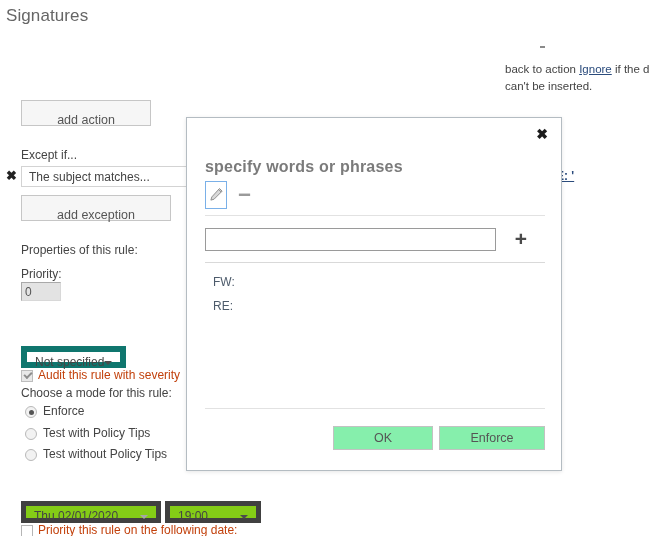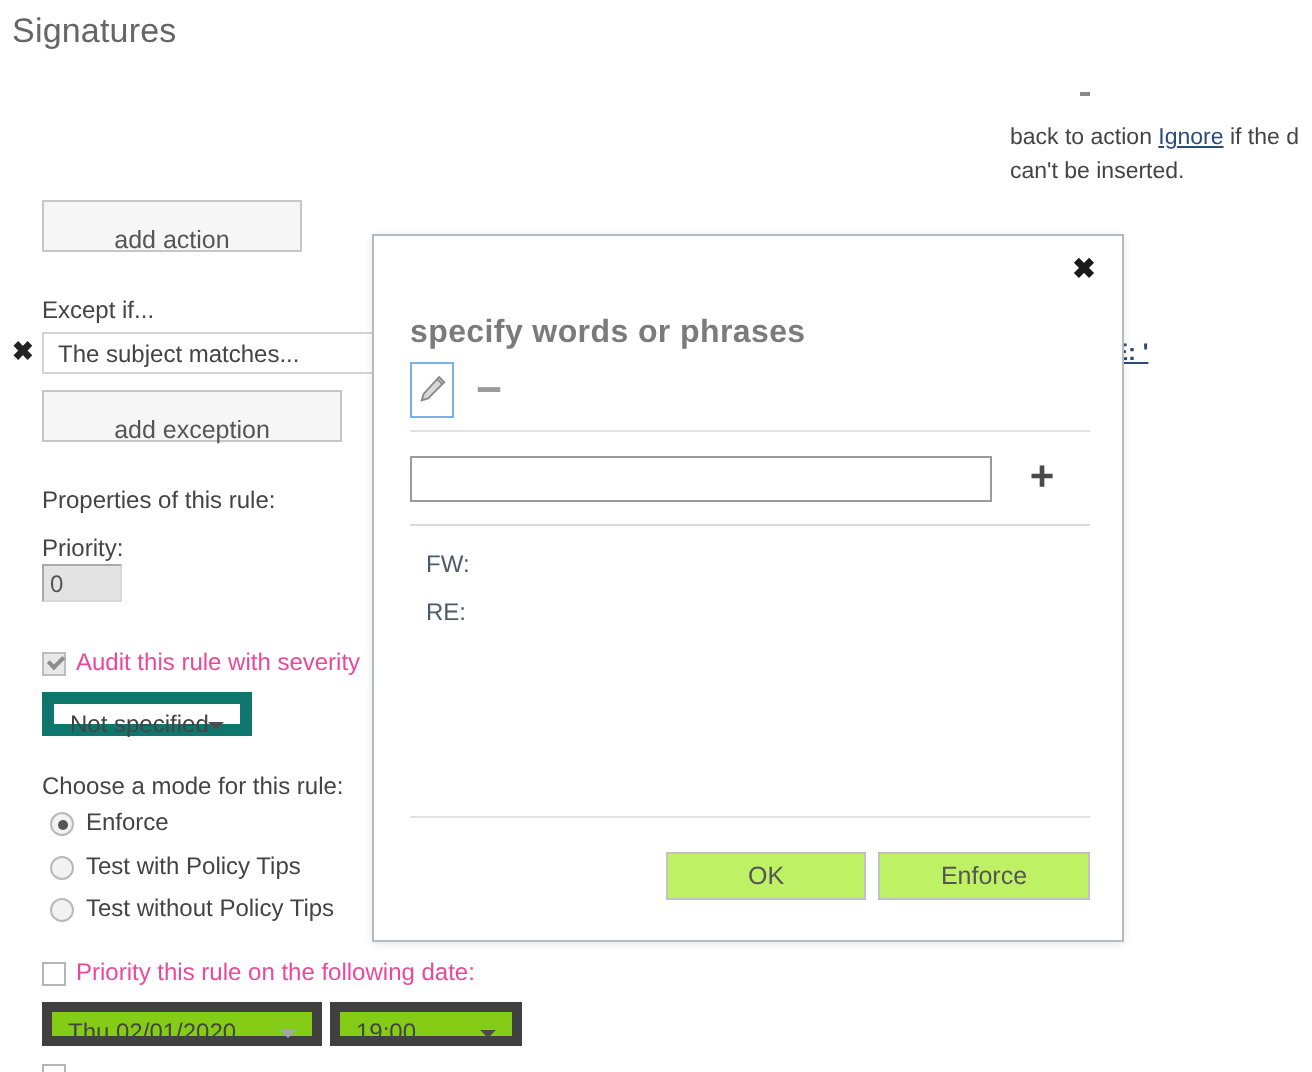--- a/index.html
+++ b/index.html
@@ -137,21 +137,22 @@
     padding-left: 3px;
     box-sizing: border-box;
     font-family: "Liberation Sans", sans-serif;
   }
 
   
   .chk-row {
     position: absolute;
     height: 18px;
     font-size: 12px;
-    color: #ec4899;
+    color: #c2410c;
+    margin-top: 44px;
   }
   #audit-row { left: 21px; top: 324px; }
   #activate-row { left: 21px; top: 479px; }
   #bottom-row { left: 21px; top: 531px; }
 
   .chk {
     position: relative;
     display: inline-block;
     width: 12px; height: 12px;
     border: 1px solid #b5b5b5;
@@ -377,21 +378,21 @@
   .dialog-footer-rule {
     position: absolute;
     left: 18px; top: 290px;
     width: 340px; height: 1px;
     background: #e2e2e2;
   }
   .dialog-btn {
     position: absolute;
     top: 308px;
     height: 24px;
-    background: #bef264;
+    background: #86efac;
     border: 1px solid #c2c2c2;
     color: #555555;
     font-size: 12.5px;
     font-family: "Liberation Sans", sans-serif;
     text-align: center;
     cursor: pointer;
     padding: 0;
   }
   #ok-btn     { left: 146px; width: 100px; }
   #cancel-btn { left: 252px; width: 106px; }

